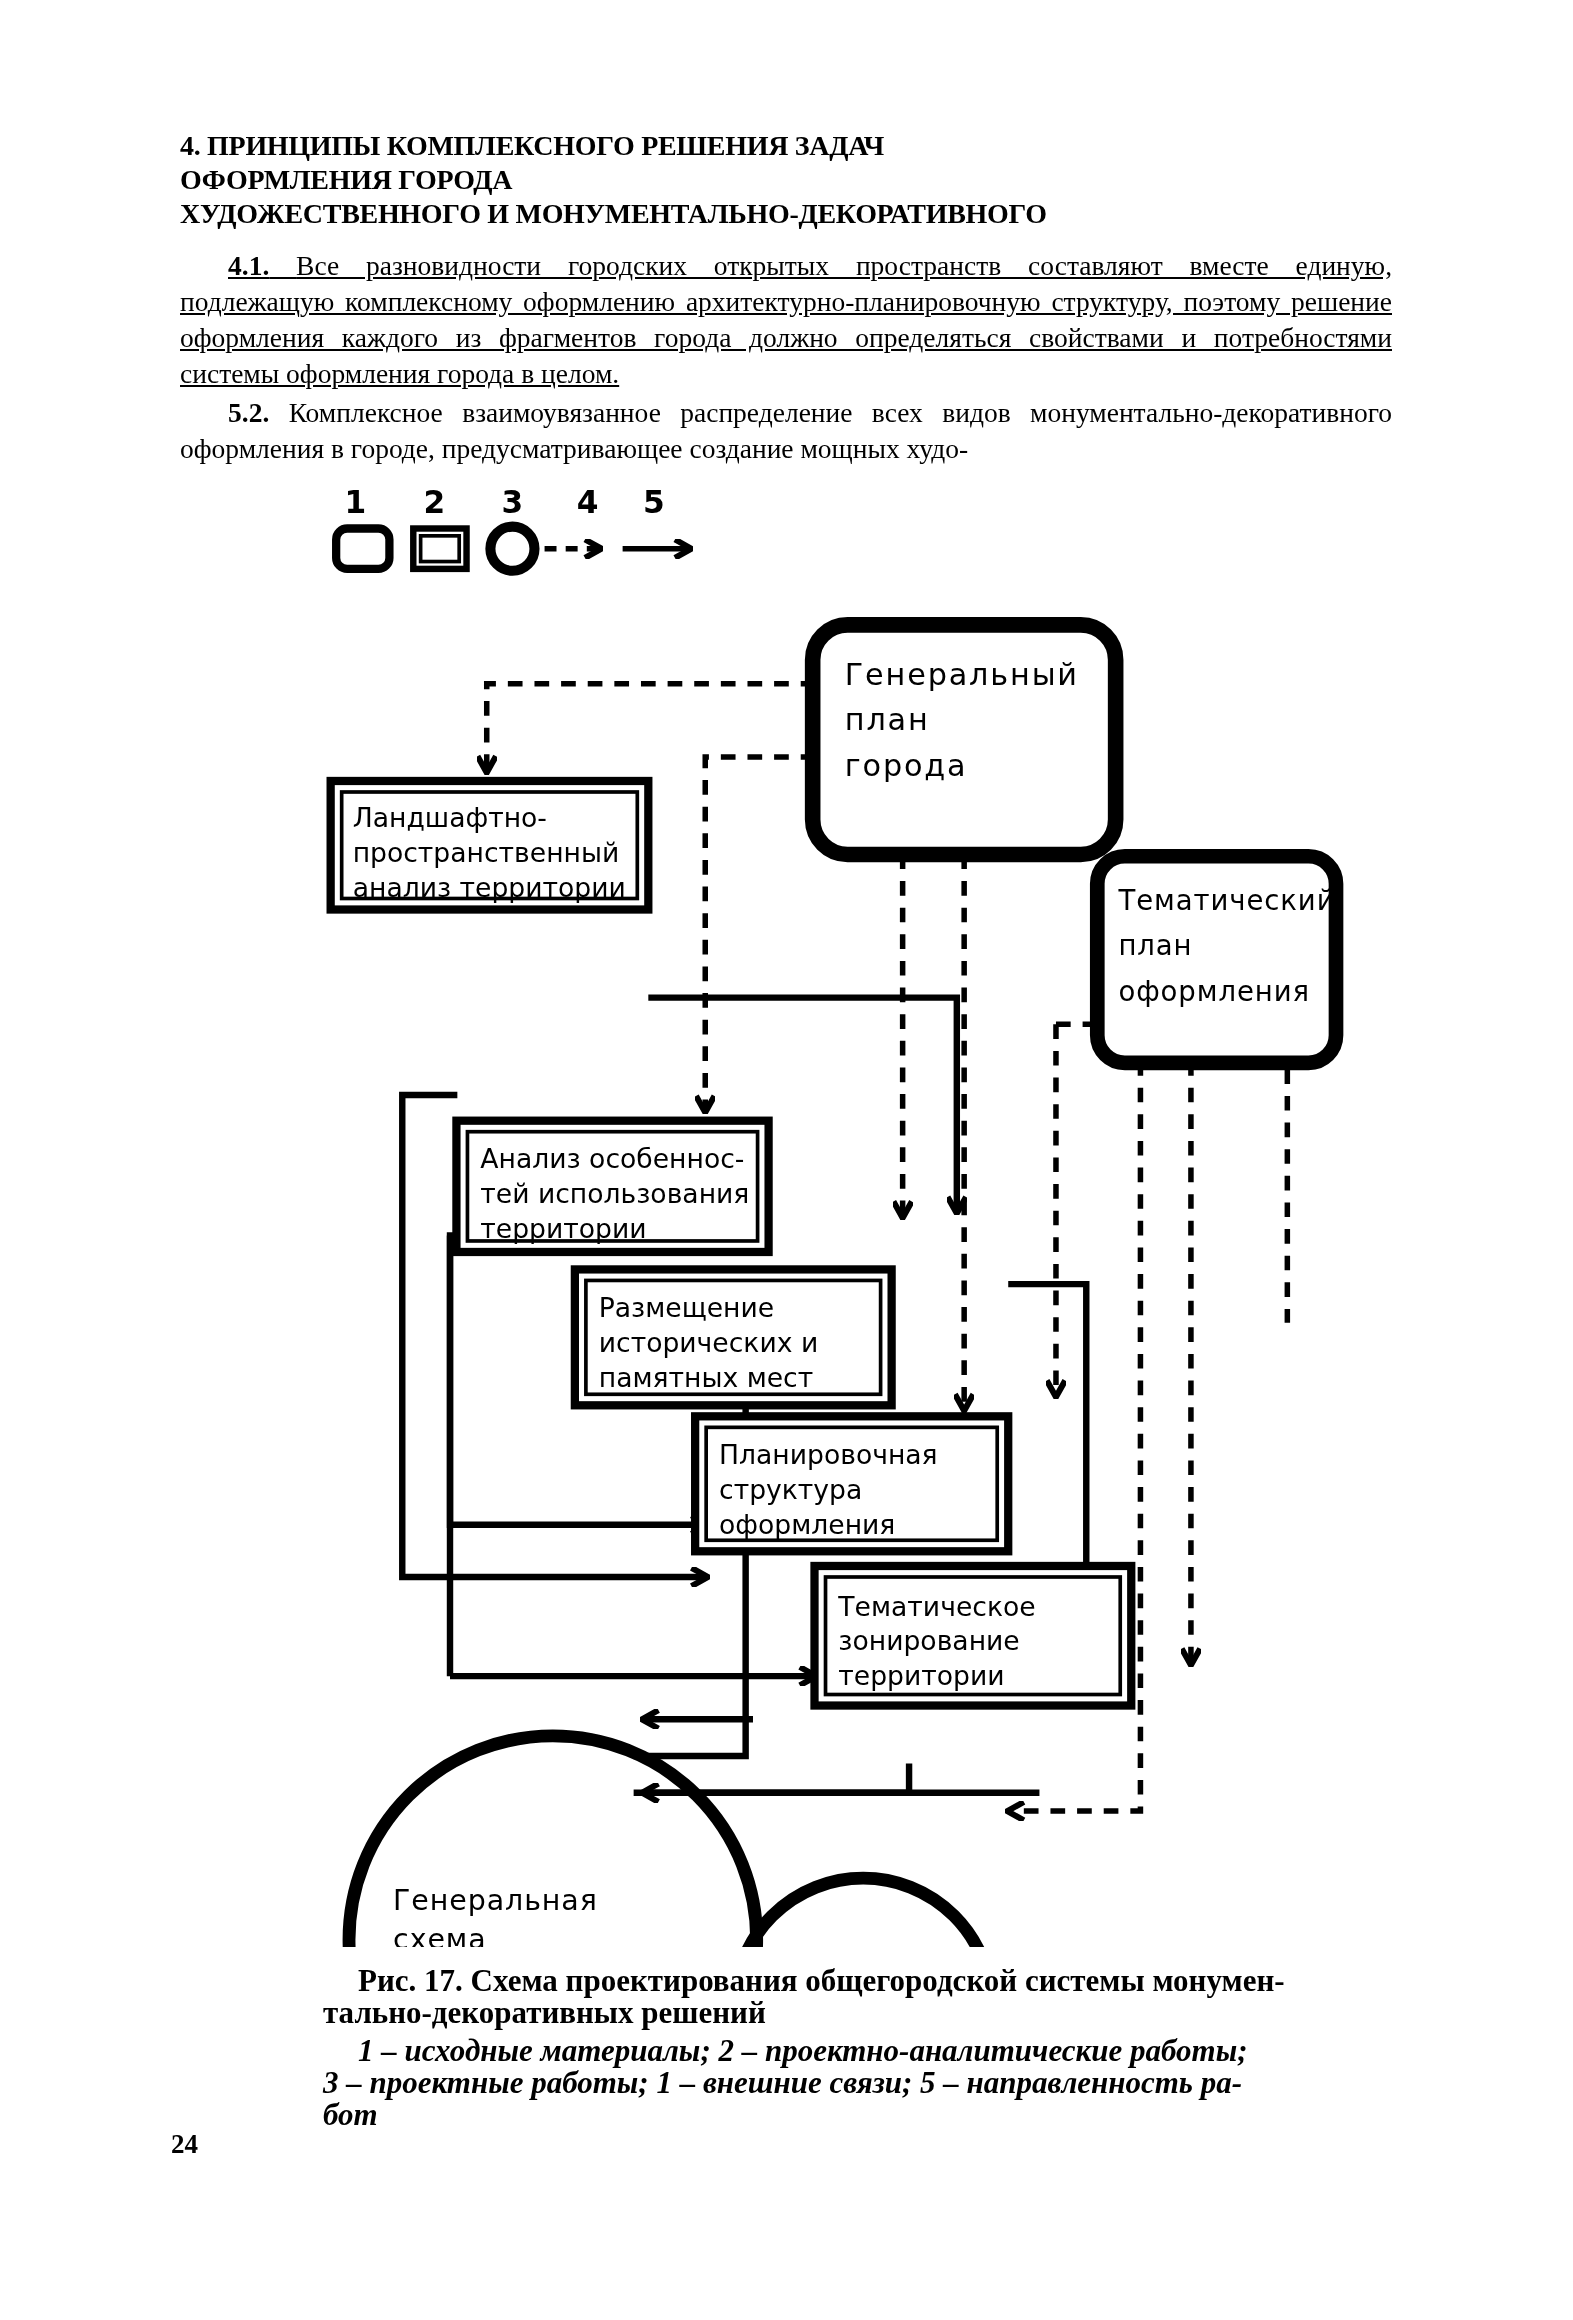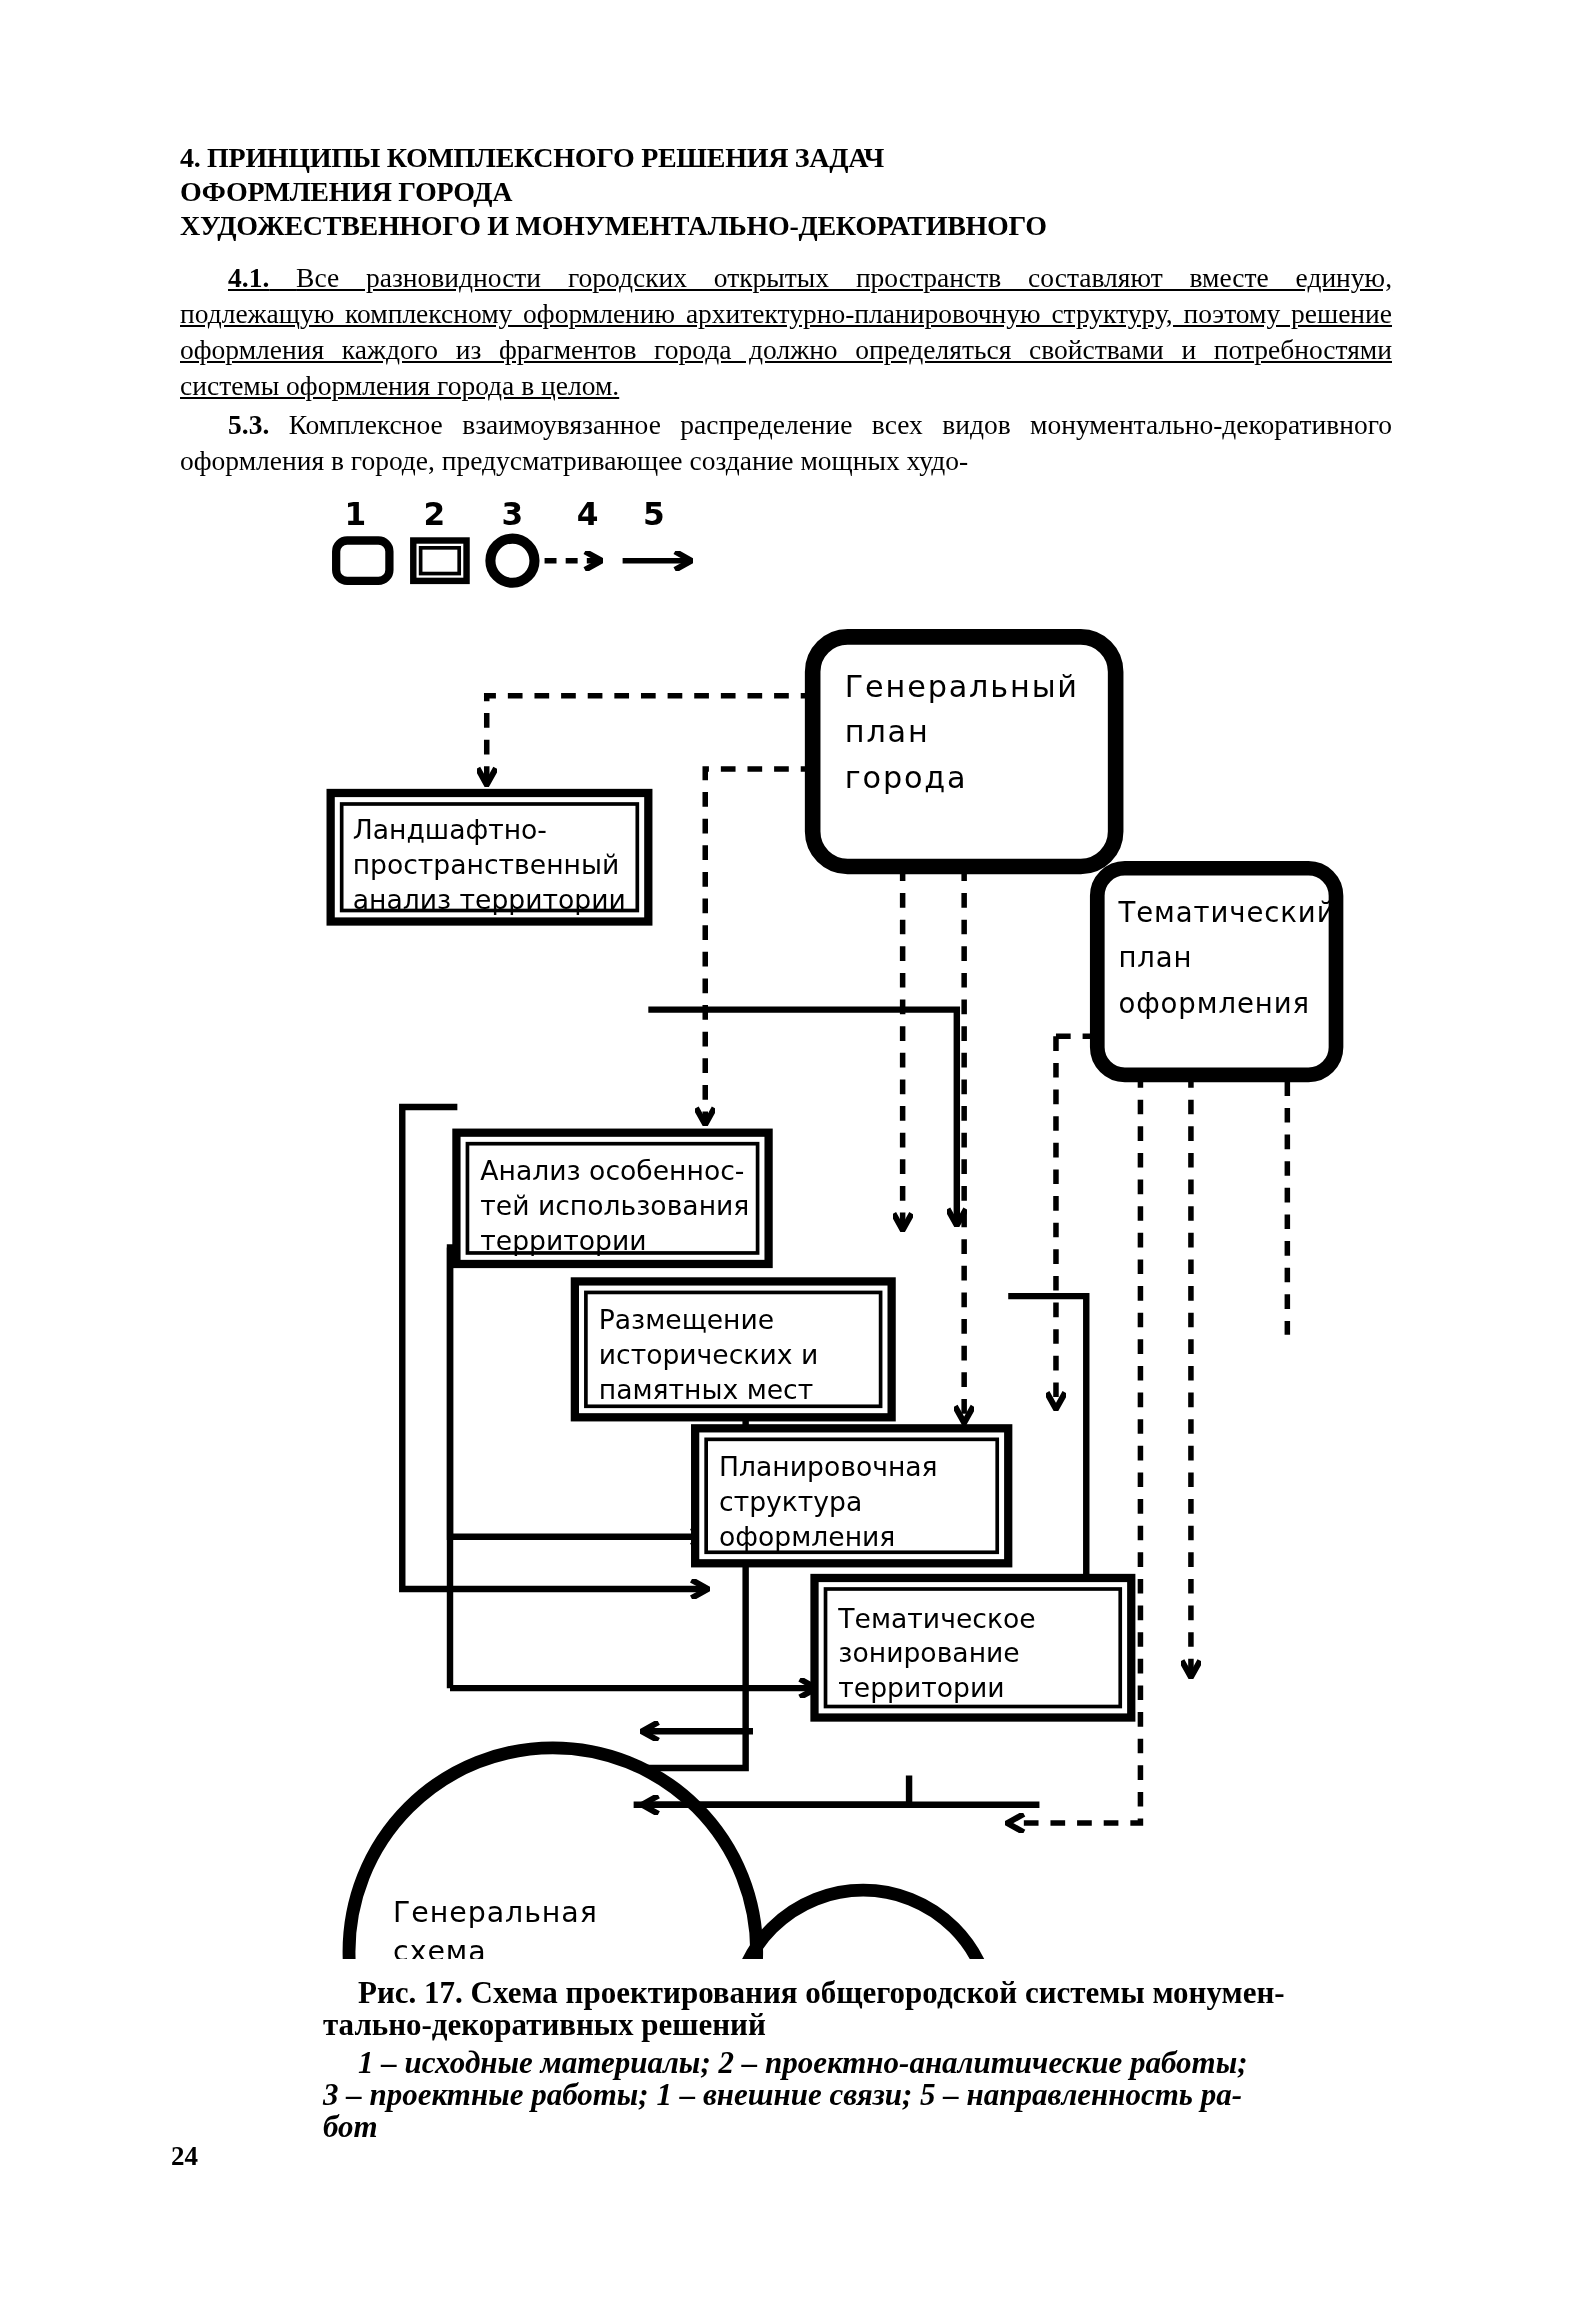--- a/index.html
+++ b/index.html
@@ -12,21 +12,21 @@
     height: 2321px;
     position: relative;
     font-family: "Liberation Serif", "DejaVu Serif", serif;
     color: #000000;
     overflow: hidden;
   }
 
   
   .page {
     position: absolute;
-    left: 0; top: 12px;
+    left: 0; top: 0;
     width: 1573px;
     height: 2209px;
   }
 
   .heading {
     position: absolute;
     left: 180px;
     top: 129px;
     width: 1212px;
     font-family: "Liberation Serif", "DejaVu Serif", serif;
@@ -98,21 +98,21 @@
 <div class="page">
 
   <div class="heading">
     <div>4. ПРИНЦИПЫ КОМПЛЕКСНОГО РЕШЕНИЯ ЗАДАЧ</div>
     <div>ОФОРМЛЕНИЯ ГОРОДА</div>
     <div>ХУДОЖЕСТВЕННОГО И МОНУМЕНТАЛЬНО-ДЕКОРАТИВНОГО</div>
   </div>
 
   <div class="para" id="para1"><span class="indent"></span><b>4.1.</b> <span>Все разновидности городских открытых пространств  составляют вместе единую, подлежащую комплексному оформлению  архитектурно-планировочную структуру, поэтому решение  оформления каждого из фрагментов города должно определяться  свойствами и потребностями системы оформления города в целом.</span></div>
 
-  <div class="para" id="para2"><span class="indent"></span><b>5.3.</b> <span>Комплексное взаимоувязанное распределение всех видов  монументально-декоративного оформления в городе,  предусматривающее создание мощных худо-</span></div>
+  <div class="para" id="para2"><span class="indent"></span><b>5.2.</b> <span>Комплексное взаимоувязанное распределение всех видов  монументально-декоративного оформления в городе,  предусматривающее создание мощных худо-</span></div>
 
   <div class="figure">
     <svg width="1573" height="1469" viewBox="0 0 1713 1600" xmlns="http://www.w3.org/2000/svg">
       <defs>
         <marker id="ah" markerWidth="22" markerHeight="22" refX="19" refY="11" orient="auto" markerUnits="userSpaceOnUse">
           <path d="M2,1 L20,11 L2,21" fill="none" stroke="#000" stroke-width="6.5" stroke-linecap="butt" stroke-linejoin="miter"></path>
         </marker>
         <marker id="ahd" markerWidth="22" markerHeight="22" refX="19" refY="11" orient="auto" markerUnits="userSpaceOnUse">
           <path d="M2,1 L20,11 L2,21" fill="none" stroke="#000" stroke-width="6.5" stroke-linecap="butt" stroke-linejoin="miter"></path>
         </marker>

